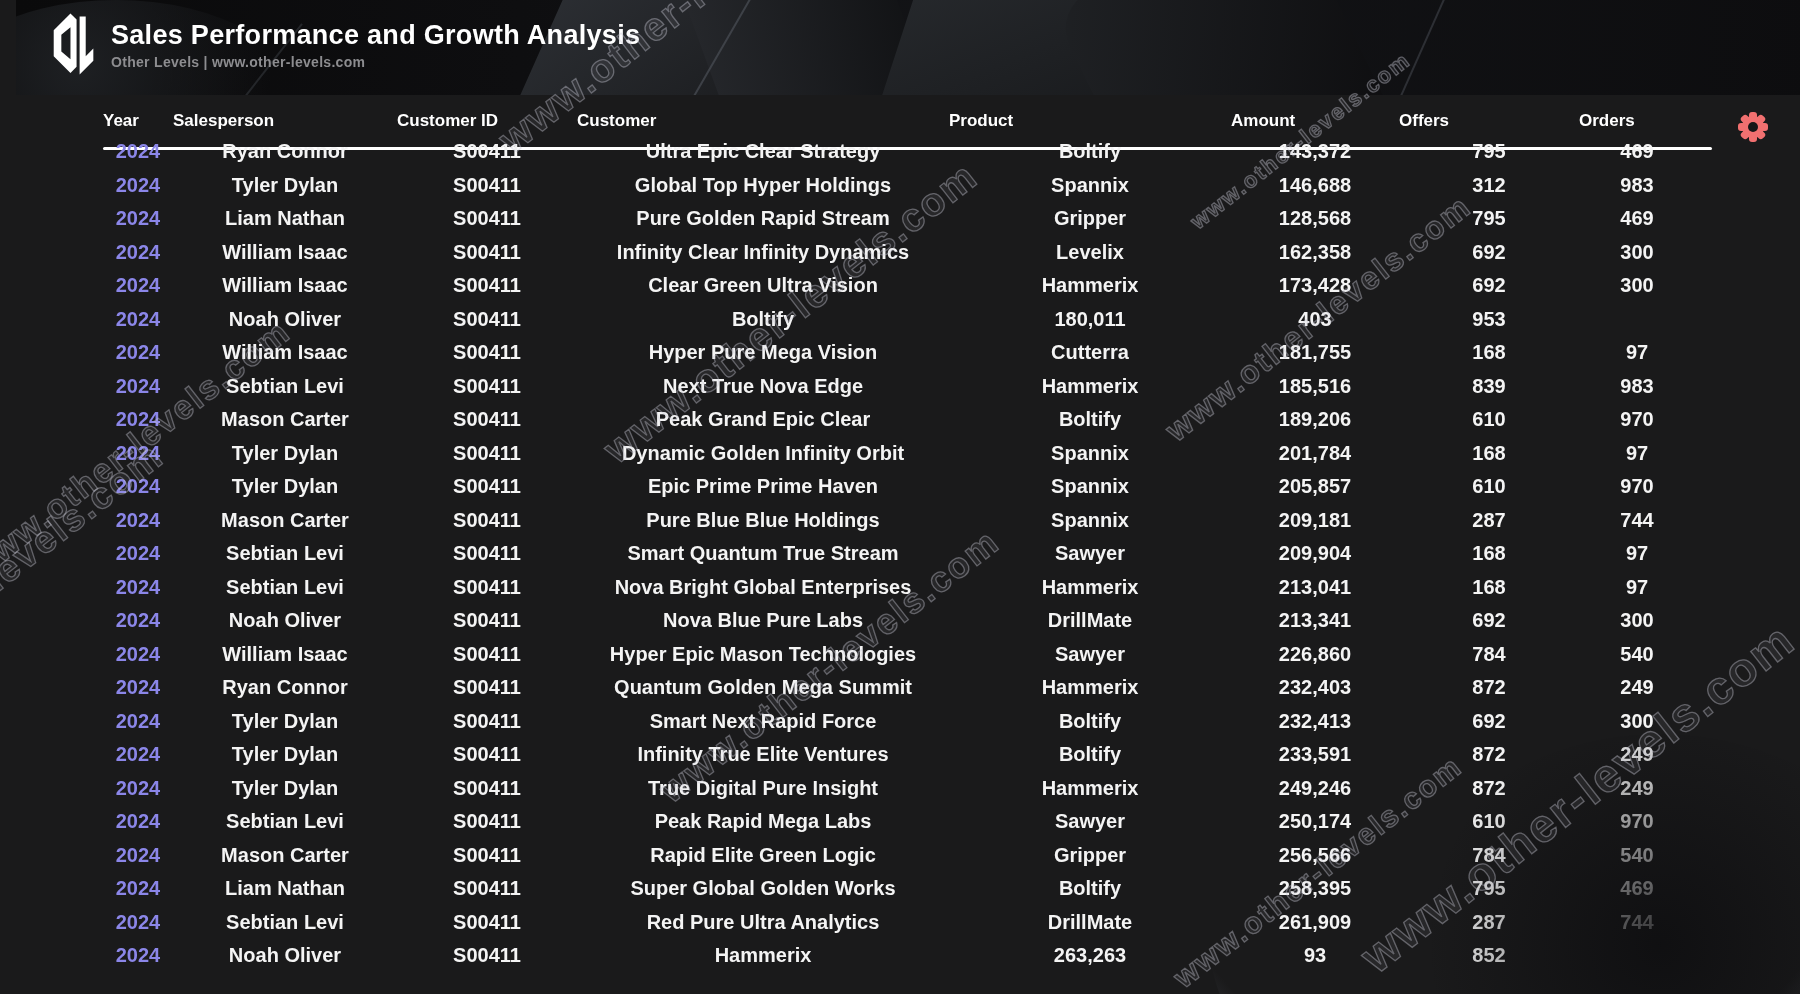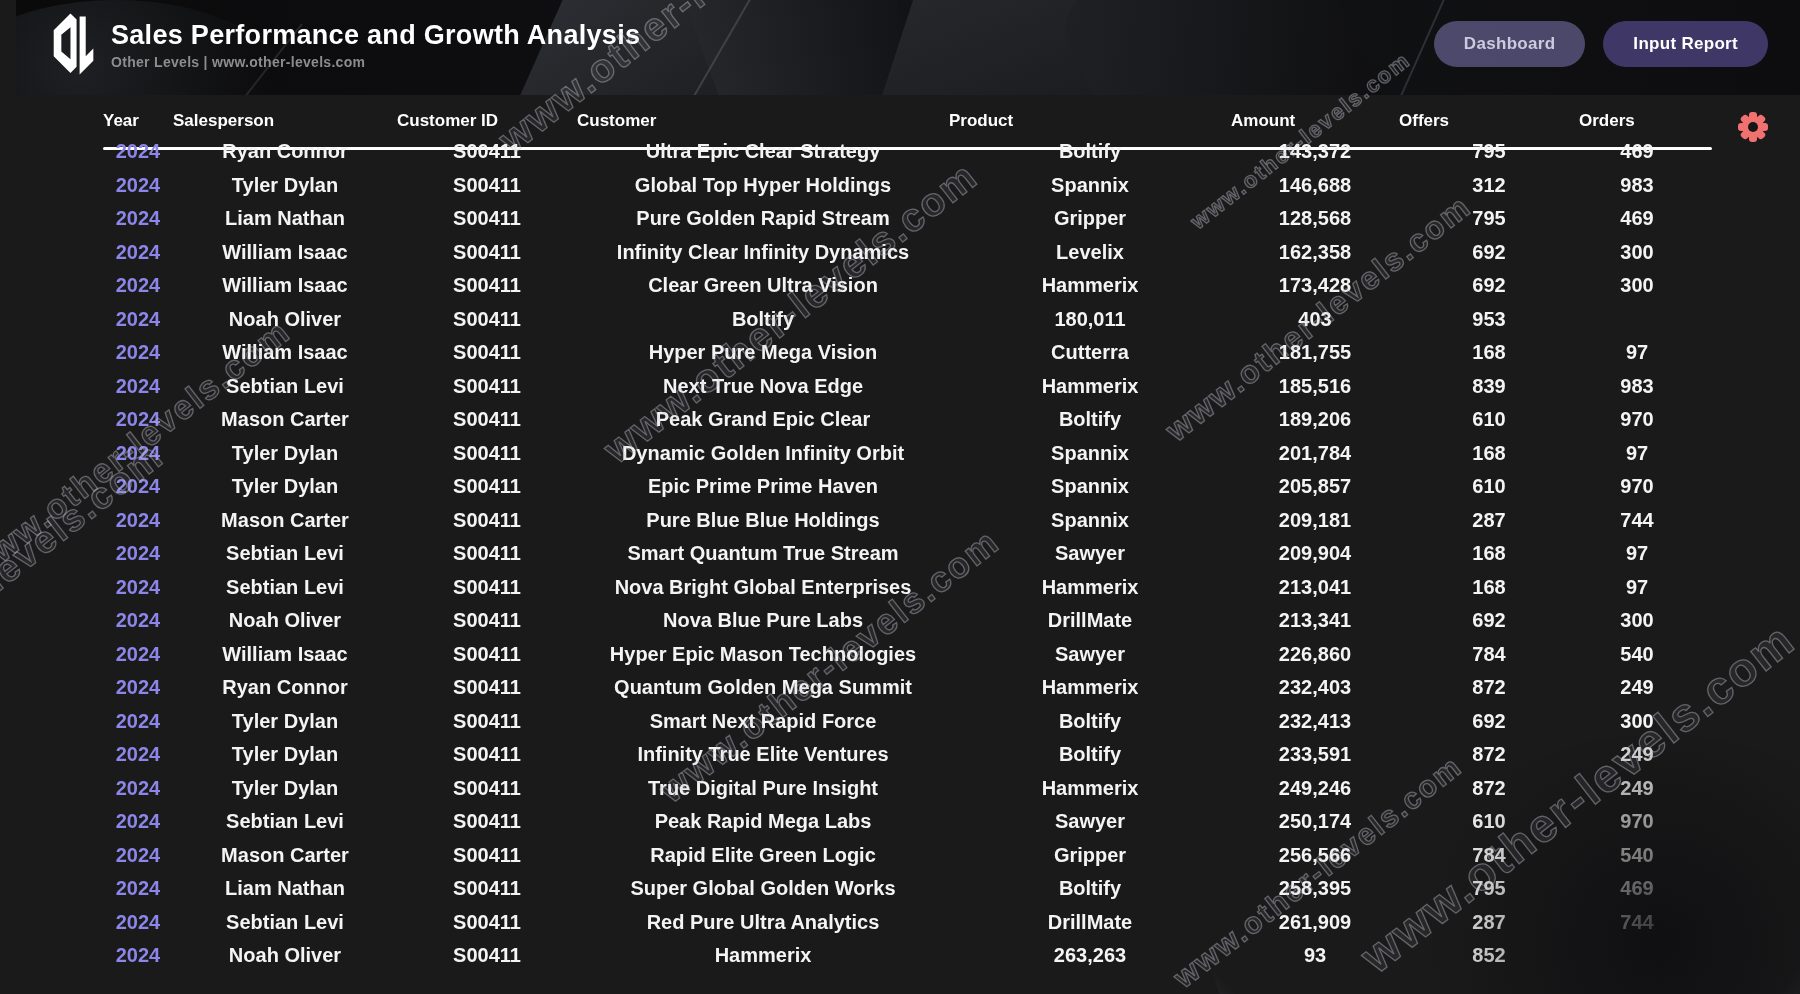--- a/index.html
+++ b/index.html
@@ -75,24 +75,20 @@
       <svg width="46" height="64" viewBox="0 0 60 84">
         <path d="M28 2 L6 24 L6 58 L28 80 L36 72 L36 10 Z M28 20 L16 30 L16 52 L28 62 Z" fill="#ffffff" fill-rule="evenodd"></path>
         <path d="M40 6 H48 V58 L58 48 V64 L40 82 Z" fill="#ffffff"></path>
       </svg>
       <div class="brand-text">
         <h1>Sales Performance and Growth Analysis</h1>
         <div class="brand-sub">Other Levels | www.other-levels.com</div>
       </div>
     </div>
 
-    <div class="actions">
-      <button class="btn btn-ghost">Dashboard</button>
-      <button class="btn btn-solid">Input Report</button>
-    </div>
   </div>
 
   <div class="table-area">
     <div class="thead grid-row" id="thead">
         <div class="th">Year</div>
         <div class="th">Salesperson</div>
         <div class="th">Customer ID</div>
         <div class="th">Customer</div>
         <div class="th">Product</div>
         <div class="th">Amount</div>

